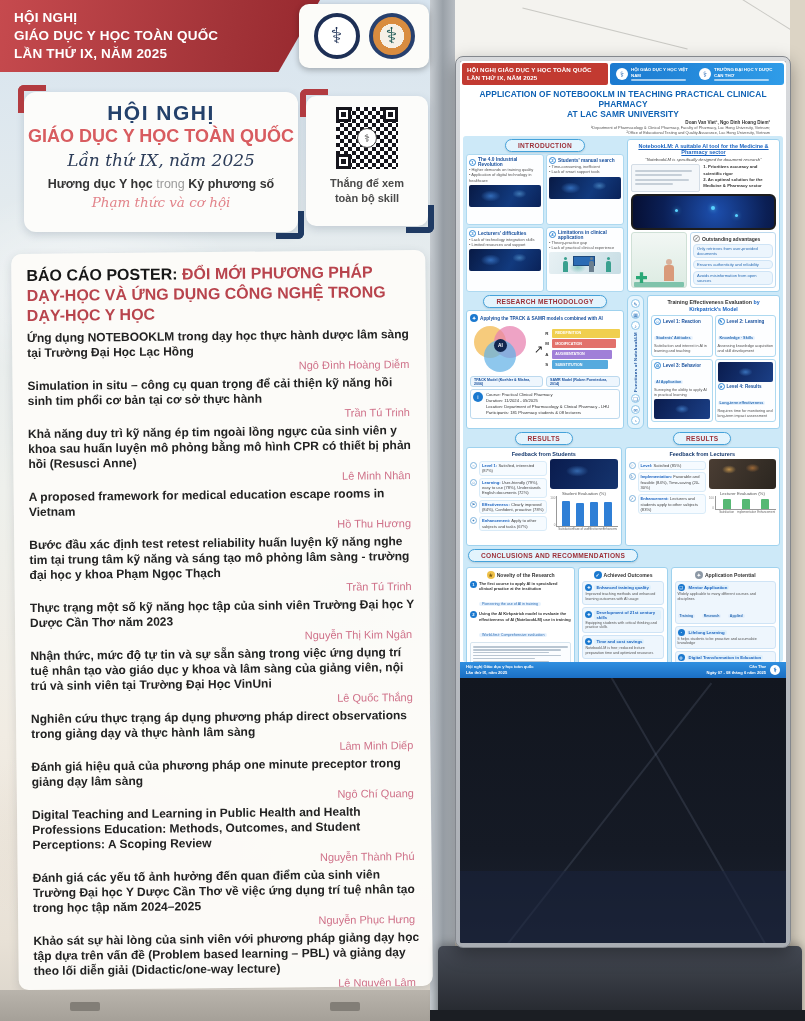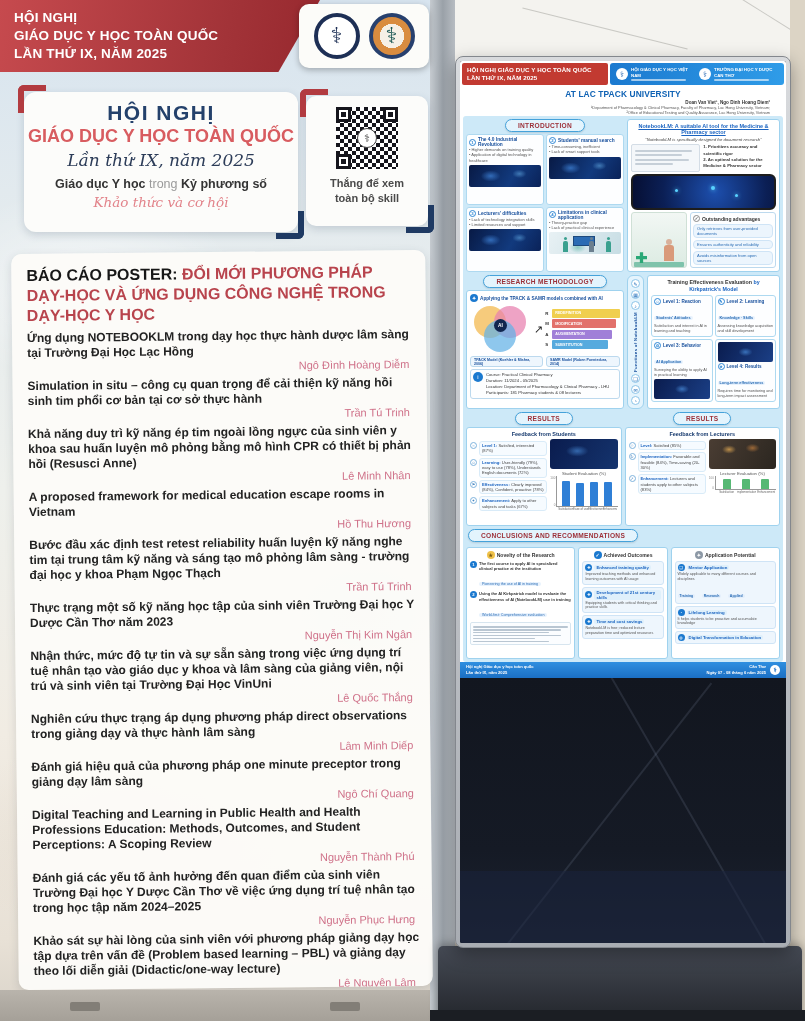--- a/index.html
+++ b/index.html
@@ -291,25 +291,25 @@
       <div class="logo ctump">⚕</div>
     </div>
 
     <div class="title-card">
       <div class="bracket tl"></div>
       <div class="bracket br"></div>
       <div class="tc1">HỘI NGHỊ</div>
       <div class="tc2">GIÁO DỤC Y HỌC TOÀN QUỐC</div>
       <div class="tc-script">Lần thứ IX, năm 2025</div>
       <div class="tc-sub">
-        <span>Giáo dục Y học</span>
+        <span>Hương dục Y học</span>
         <span class="mid">trong</span>
         <span>Kỷ phương số</span>
       </div>
-      <div class="tc-tag">Khảo thức và cơ hội</div>
+      <div class="tc-tag">Phạm thức và cơ hội</div>
     </div>
 
     <div class="qr-card">
       <div class="bracket tl"></div>
       <div class="bracket br"></div>
       <div class="qr">
         <div class="qr-f a"></div>
         <div class="qr-f b"></div>
         <div class="qr-f c"></div>
         <div class="qr-center">⚕</div>
@@ -405,21 +405,22 @@
               <div class="org-ic">⚕</div>
               <div>
                 <div class="org-tx">TRƯỜNG ĐẠI HỌC Y DƯỢC CẦN THƠ</div>
                 <div class="org-sub"></div>
               </div>
             </div>
           </div>
         </div>
 
         <div class="poster-title">
-          <div class="pt2">AT LAC TPACK UNIVERSITY</div>
+          <div class="pt1">APPLICATION OF NOTEBOOKLM IN TEACHING PRACTICAL CLINICAL PHARMACY</div>
+          <div class="pt2">AT LAC SAMR UNIVERSITY</div>
           <div class="pt-auth">Doan Van Viet¹, Ngo Dinh Hoang Diem²</div>
           <div class="pt-affil">¹Department of Pharmacology &amp; Clinical Pharmacy, Faculty of Pharmacy, Lac Hong University, Vietnam;</div>
           <div class="pt-affil">²Office of Educational Testing and Quality Assurance, Lac Hong University, Vietnam</div>
         </div>
 
         <div class="poster-body">
 
           <div class="row intro-row">
             <div class="col-l">
               <div class="pill">INTRODUCTION</div>

